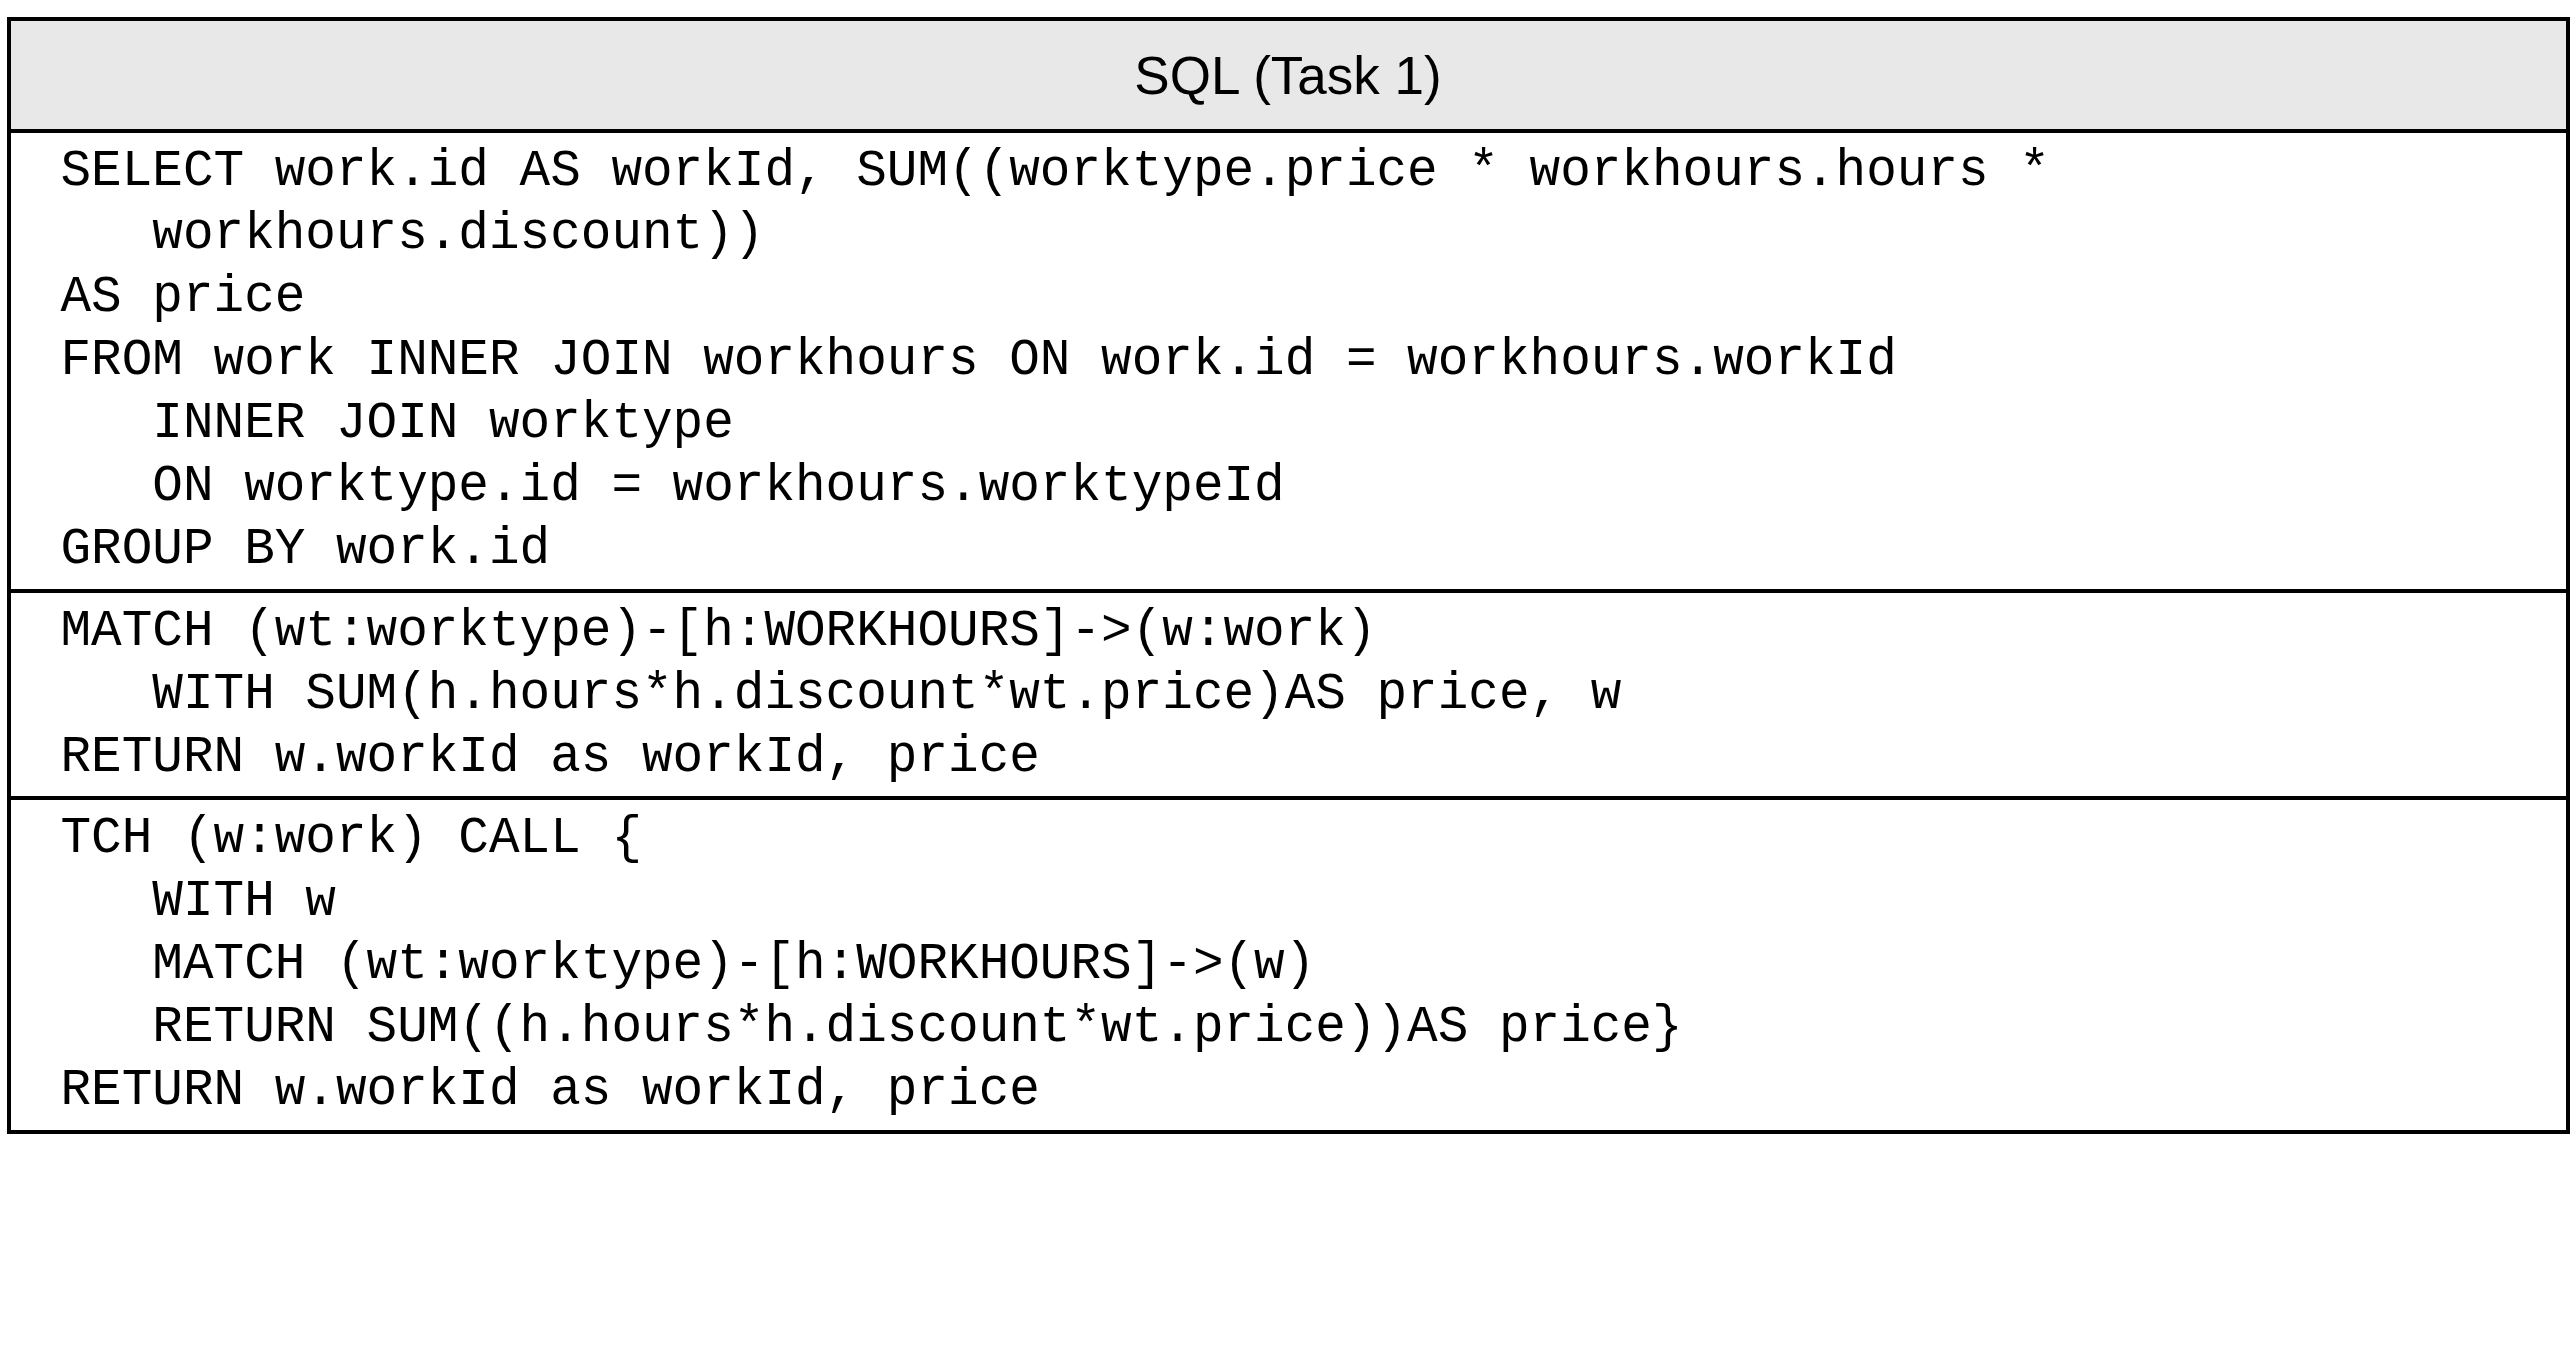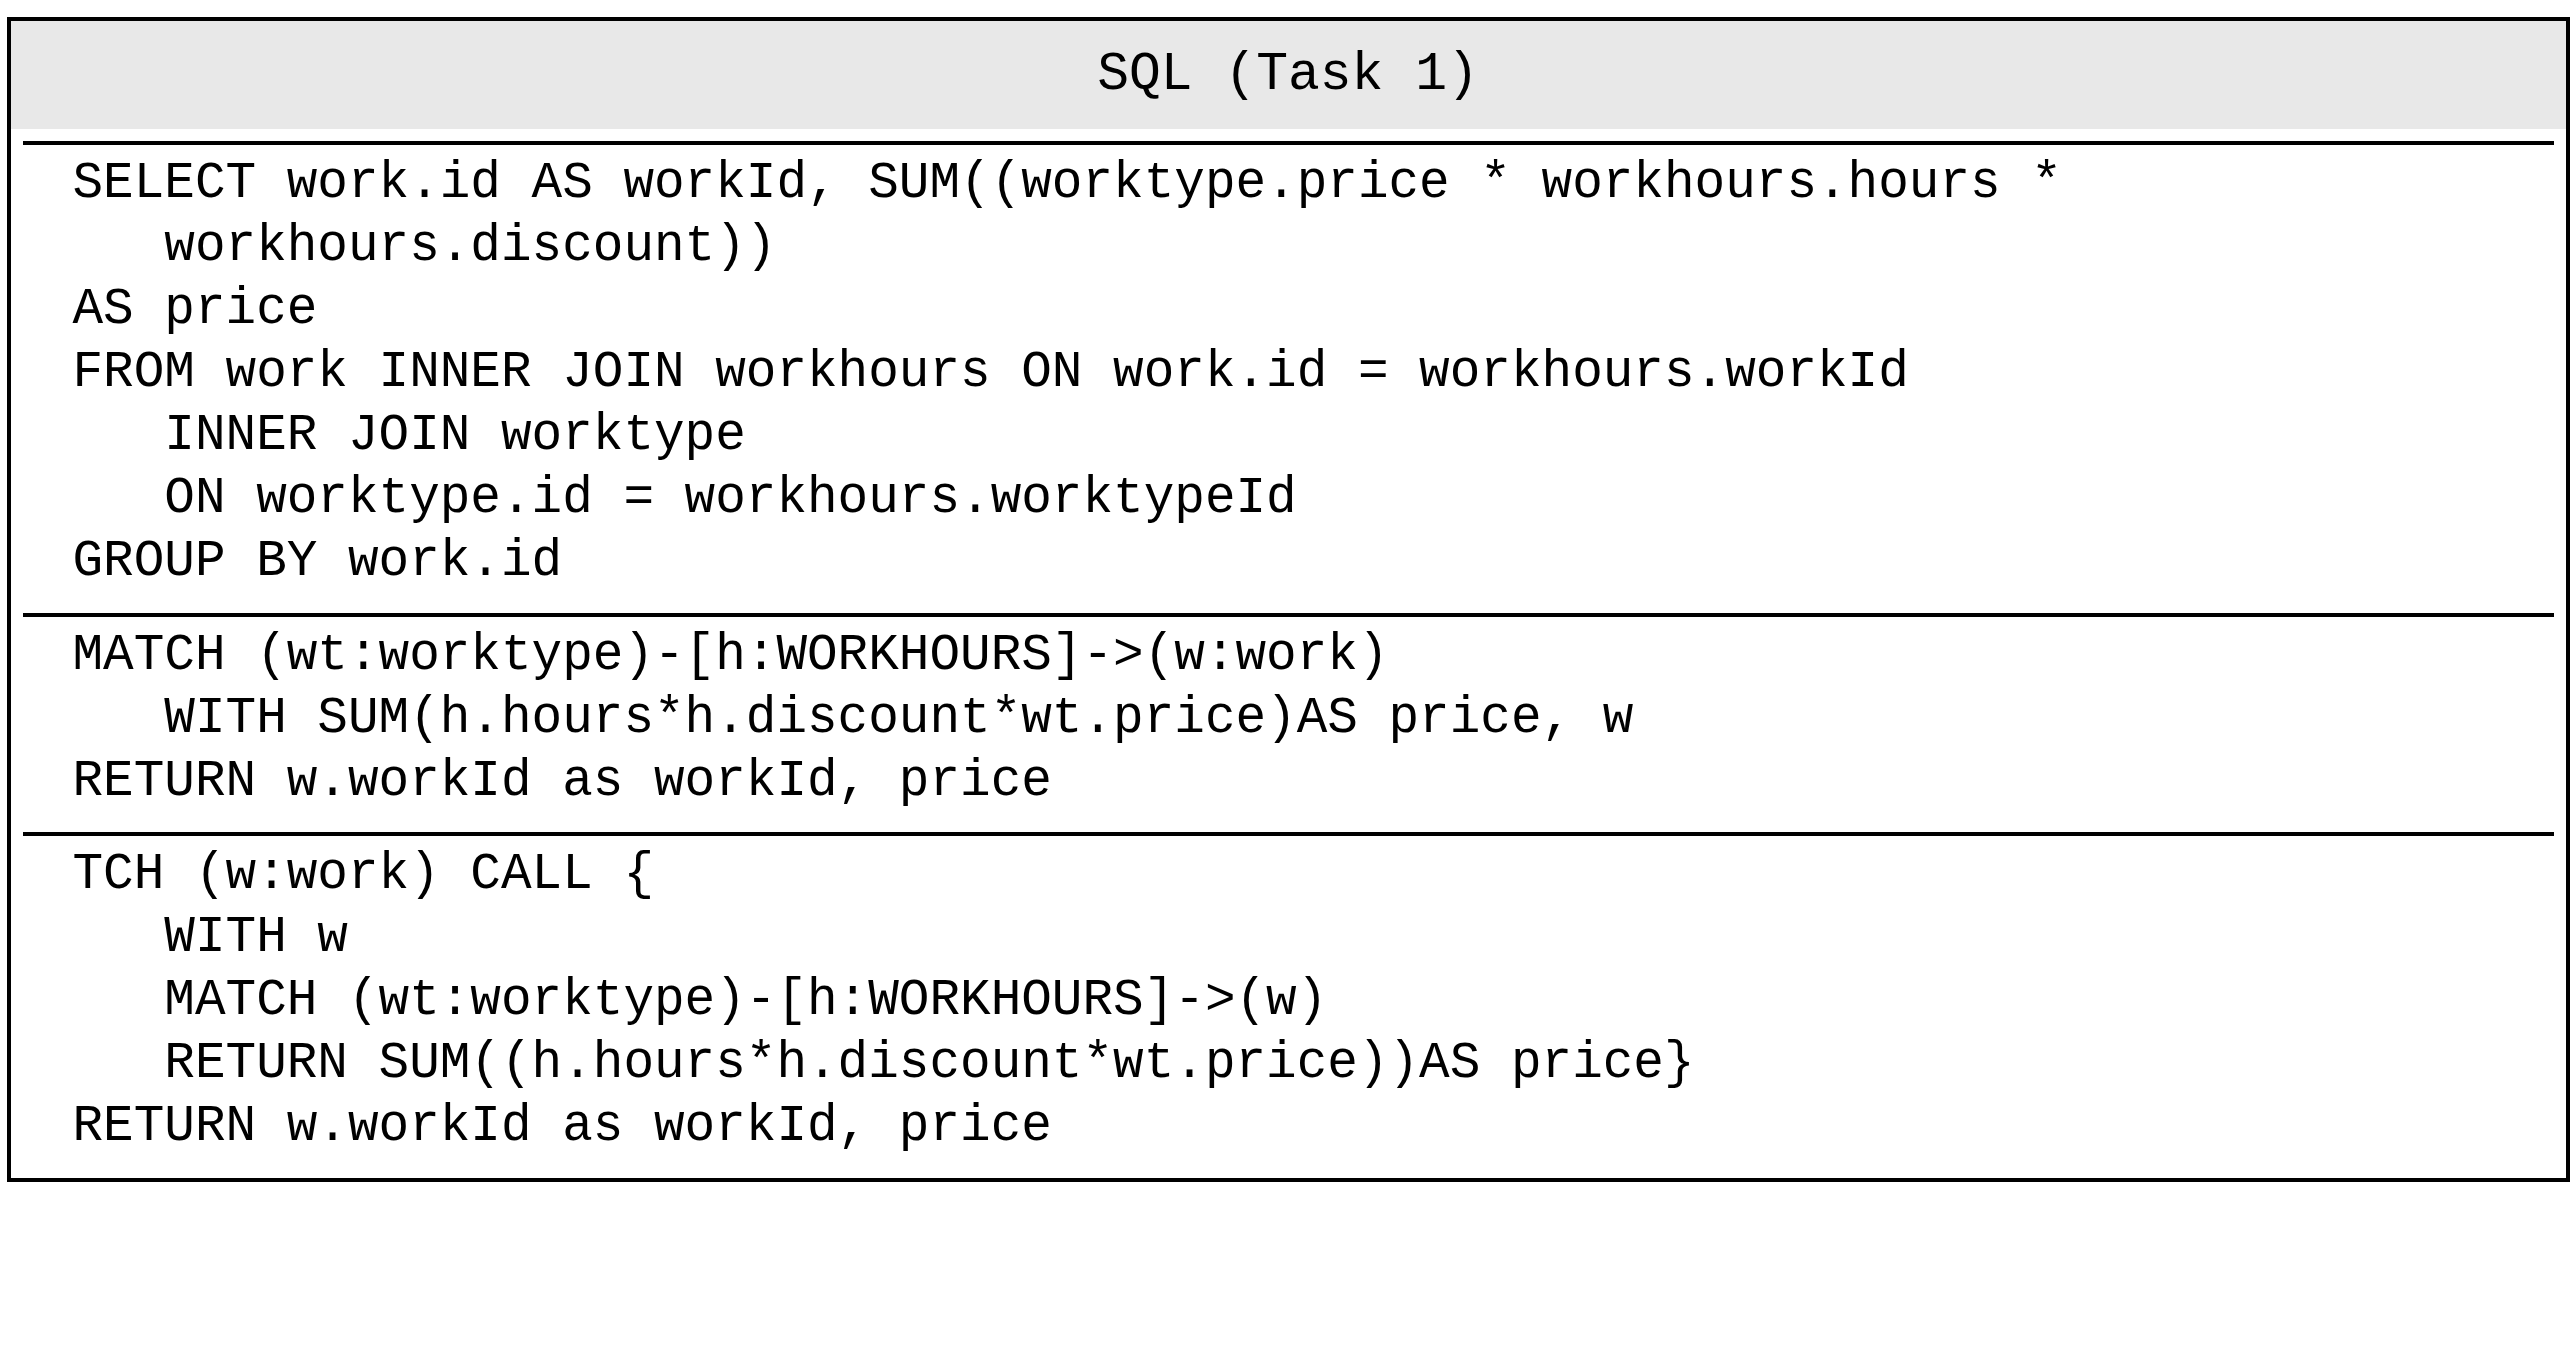--- a/index.html
+++ b/index.html
@@ -19,30 +19,30 @@
     border: 4.8px solid #000000;
     background: #ffffff;
   }
   .section-header {
     box-sizing: border-box;
     height: 108px;
     background: #e8e8e8;
     display: flex;
     align-items: center;
     justify-content: center;
-    font-family: Liberation Mono, monospace;
+    font-family: Liberation Sans, sans-serif;
     font-size: 53px;
     color: #000000;
     border-top: 4px solid #000000;
   }
   .figure-table > .section-header:first-child {
     border-top: none;
   }
   .code-block {
-    margin: 12px;
+    margin: 0;
     box-sizing: border-box;
     padding: 7.3px 8px 7.3px 50px;
     font-family: "Liberation Mono", "DejaVu Sans Mono", monospace;
     font-size: 51px;
     line-height: 63px;
     color: #000000;
     white-space: pre;
     background: #ffffff;
     border-top: 4px solid #000000;
   }

